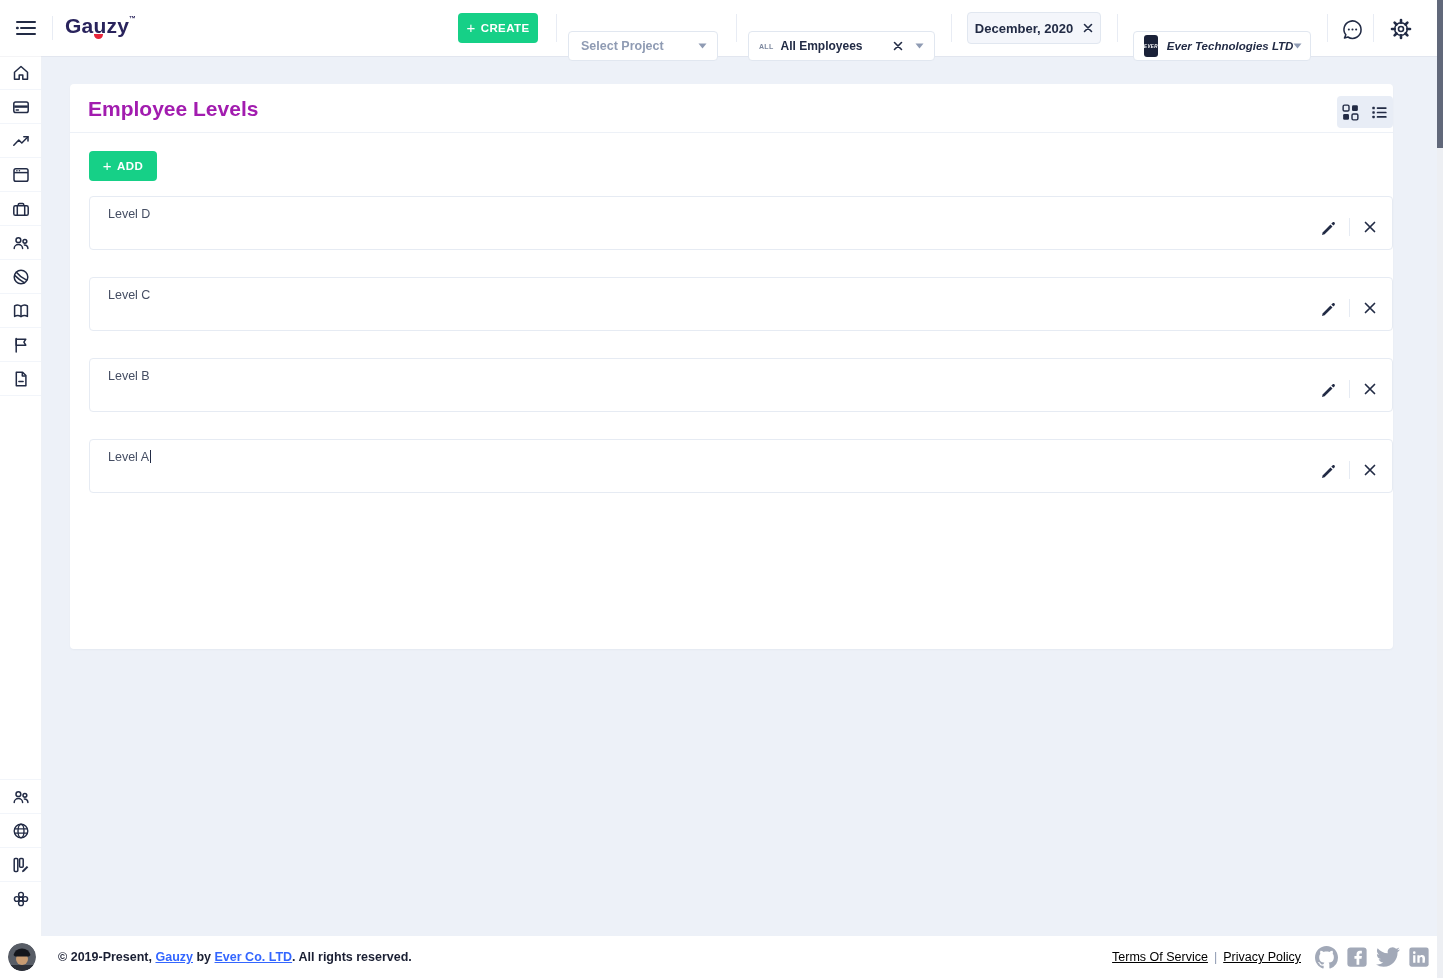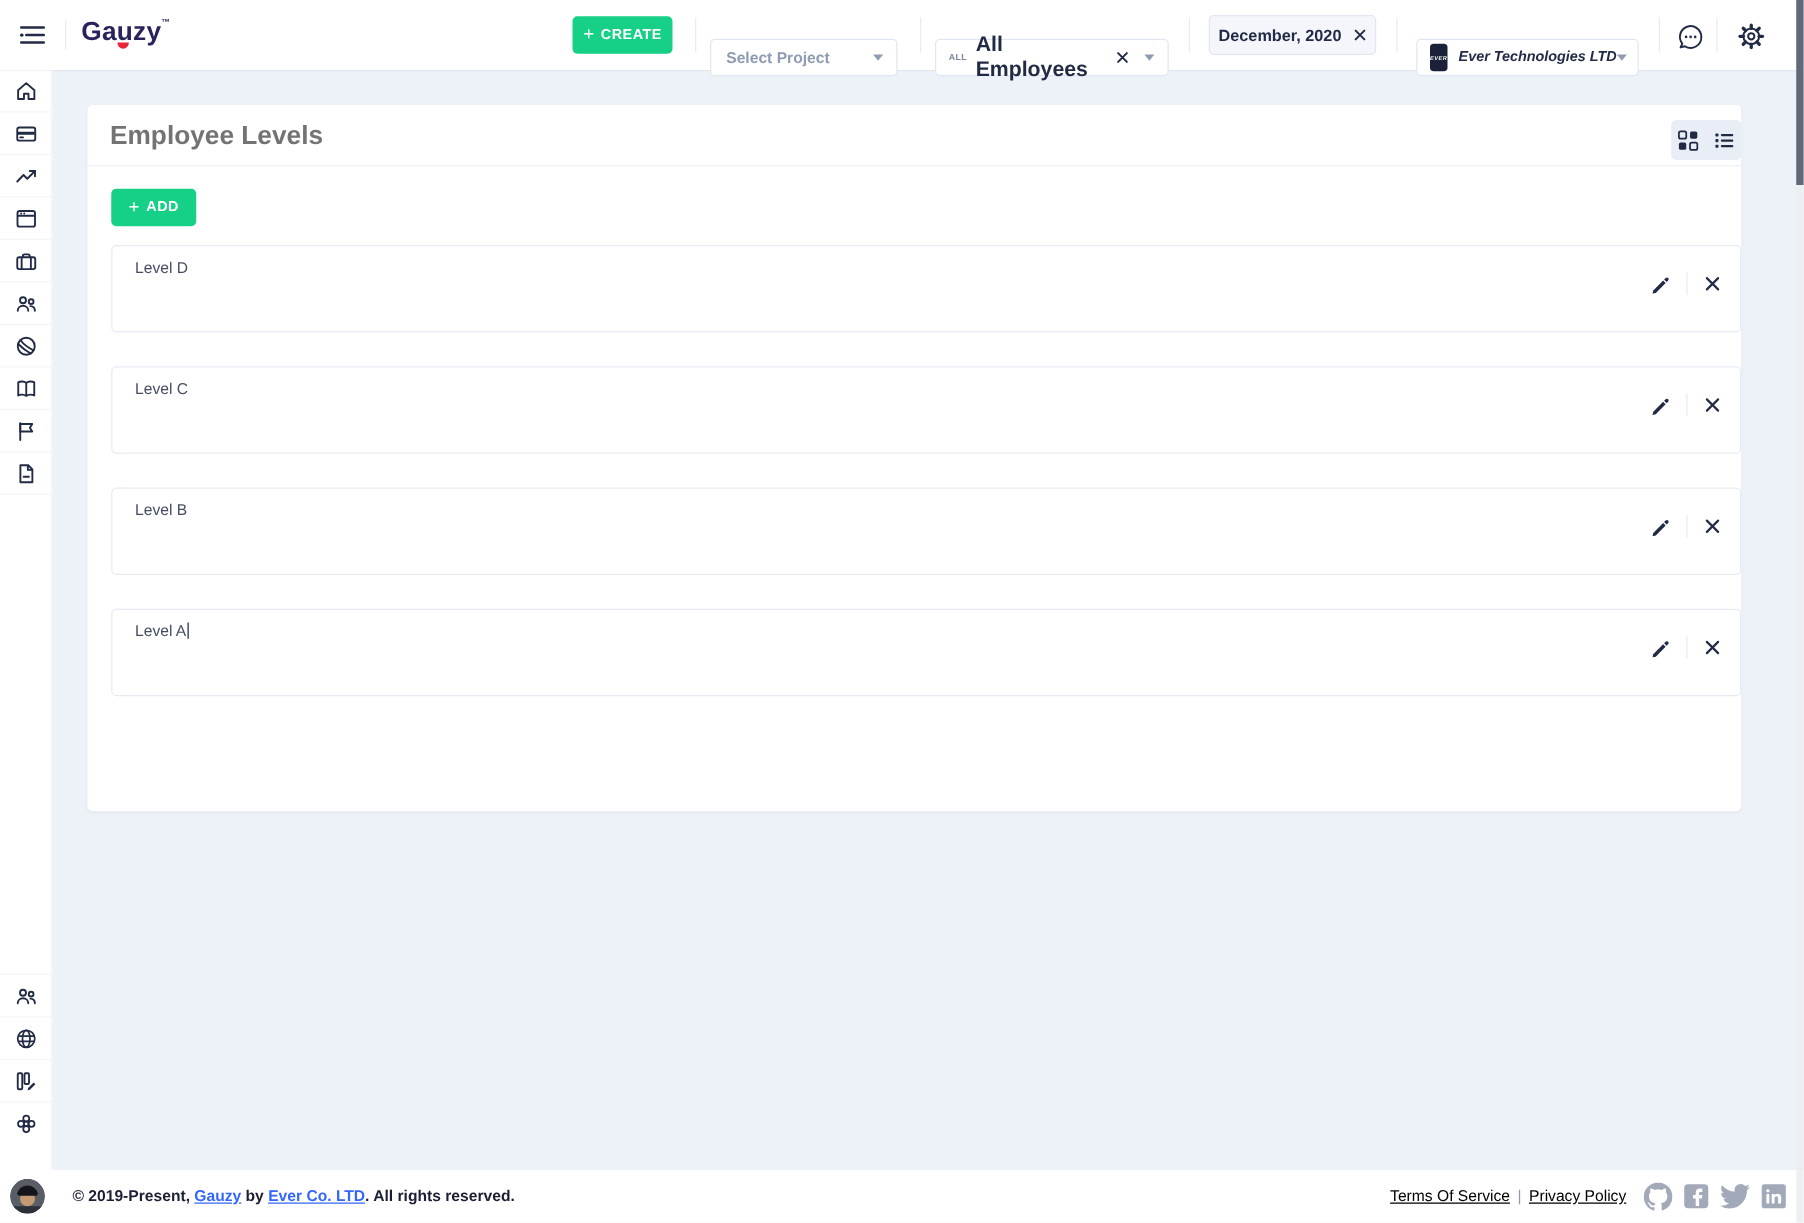--- a/index.html
+++ b/index.html
@@ -26,21 +26,21 @@
                font-family:"Liberation Sans", sans-serif; letter-spacing:.4px; cursor:pointer;
                display:flex; align-items:center; justify-content:center; }
   .create-btn { position:absolute; left:458px; top:13px; width:80px; height:30px; font-size:11.5px; }
   .btn-green .plus { font-size:15px; font-weight:normal; margin-right:5px; position:relative; top:-1px; }
   .select-box { position:absolute; top:13px; height:30px; background:#fff; border:1px solid #e1e7f0;
                 border-radius:4px; display:flex; align-items:center; padding:3px 10px; cursor:pointer;margin-top:18px; }
   .sel-project { left:568px; width:150px; }
   .sel-project .ph { color:#8f9bb3; font-size:12.5px; font-weight:bold; margin-left:2px; }
   .sel-emp { left:748px; width:187px; }
   .mini-all { font-size:7px; font-weight:bold; color:#7c879e; letter-spacing:.3px; margin-right:7px; }
-  .sel-emp .val { font-size:17px; font-weight:bold; color:#222b45; }
+  .sel-emp .val { font-size:12px; font-weight:bold; color:#222b45; }
   .chev { margin-left:auto; }
   .date-chip { position:absolute; left:967px; top:12px; width:134px; height:32px; background:#f4f6fb;
                border:1px solid #e1e7f0; border-radius:4px; display:flex; align-items:center;
                justify-content:center; cursor:pointer; }
   .date-chip .val { font-size:13px; font-weight:bold; color:#222b45; margin-right:10px; }
   .sel-org { left:1133px; width:178px;font-style:italic; }
   .org-logo { width:22px; height:22px; background:#1a2138; border-radius:3px; color:#fff;
               font-size:4.5px; font-weight:bold; letter-spacing:.4px; display:flex;
               align-items:center; justify-content:center; margin-right:9px; }
   .sel-org .val { font-size:11.5px; font-weight:bold; color:#222b45; white-space:nowrap; }
@@ -53,28 +53,28 @@
   .side-item { height:34px; display:flex; align-items:center; justify-content:center;
                border-bottom:1px solid #f2f5fa; cursor:pointer; }
   .side-bottom { margin-top:auto; margin-bottom:21px; }
   .side-bottom .side-item { border-top:1px solid #f2f5fa; border-bottom:none; }
 
   
   .content { position:absolute; left:42px; top:56px; right:0; bottom:42px; background:#edf1f8; }
   .card { position:absolute; left:28px; top:28px; width:1323px; height:565px; background:#fff;
           border-radius:4px; box-shadow:0 1px 2px rgba(34,43,69,.04); }
   .card-header { position:relative; height:49px; border-bottom:1px solid #edf1f7; }
-  .card-title { position:absolute; left:18px; top:13px; font-size:21px; font-weight:bold; color:#737373; }
+  .card-title { position:absolute; left:18px; top:13px; font-size:21px; font-weight:bold; color:#a21caf; }
   .view-toggle { position:absolute; right:0; top:12px; width:56px; height:32px; background:#e8edf6;
                  border-radius:4px; display:flex; align-items:center; justify-content:center; gap:12px; }
   .view-toggle .vt { cursor:pointer; display:flex; }
   .card-body { padding:18px 0 0 19px; }
   .add-btn { width:68px; height:30px; font-size:11.5px; }
   .rows { margin-top:15px; }
-  .level-row { position:relative; height:70px; border:1px solid #e6ebf3; border-radius:4px;
+  .level-row { position:relative; height:54px; border:1px solid #e6ebf3; border-radius:4px;
                background:#fff; margin:0 0 27px 0; }
   .level-label { position:absolute; left:18px; top:10px; font-size:12.5px; color:#454e63; }
   .caret { display:inline-block; width:1px; height:13px; background:#222b45; vertical-align:-2px; margin-left:1px; }
   .row-actions { position:absolute; right:12px; top:21px; display:flex; align-items:center; gap:10px; }
   .row-actions .adiv { width:1px; height:18px; background:#e6ebf3; }
   .act { cursor:pointer; display:flex; padding:0 3px; }
 
   
   .footer { position:absolute; left:0; bottom:0; width:1443px; height:42px; background:#fff;
             display:flex; align-items:center; padding:0 13px 0 8px; z-index:5; }

